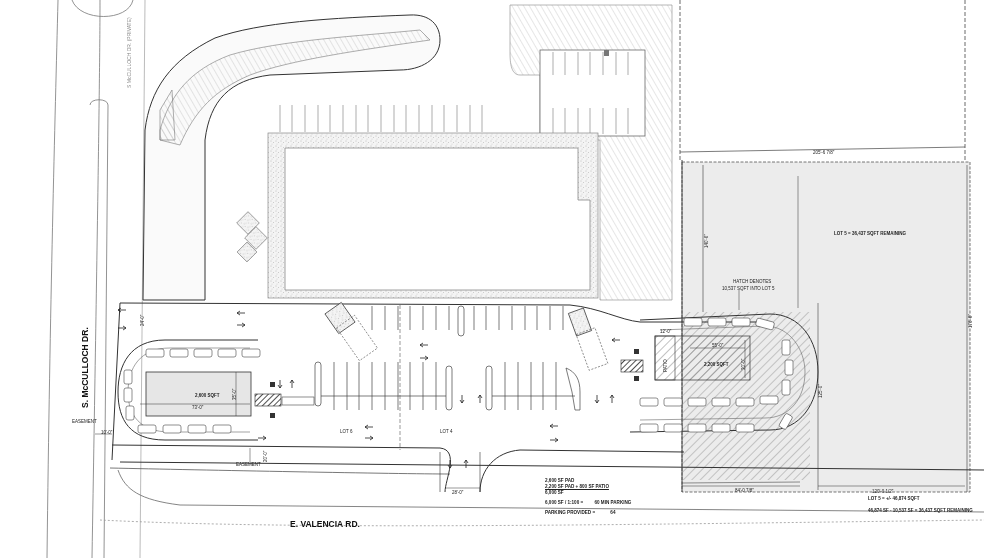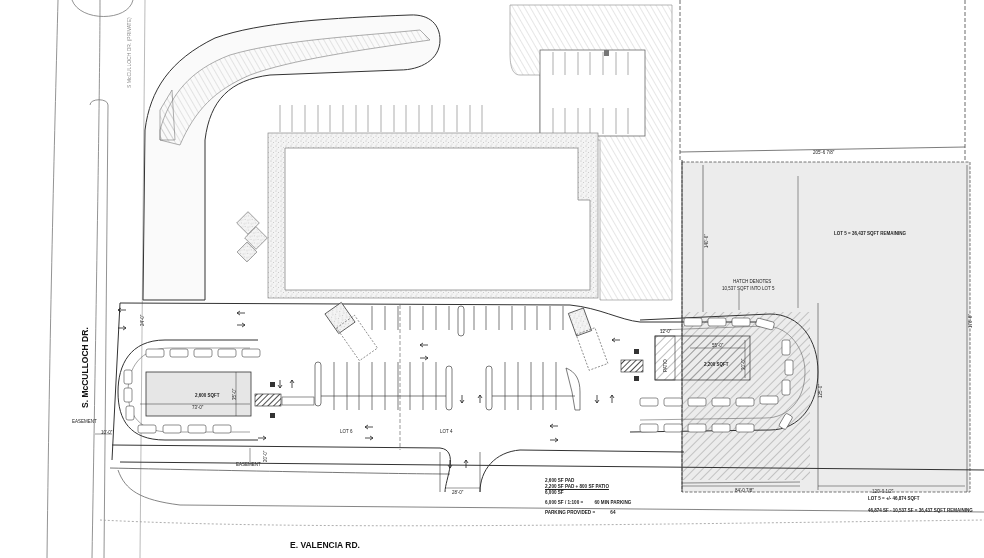--- a/index.html
+++ b/index.html
@@ -272,21 +272,21 @@
     <line x1="682" y1="486" x2="800" y2="486"></line>
     <line x1="739" y1="290" x2="739" y2="310"></line>
     <line x1="250" y1="448" x2="250" y2="462"></line>
     <line x1="95" y1="434" x2="112" y2="434"></line>
     <line x1="445" y1="488" x2="480" y2="488"></line>
   </g>
 </svg>
 
 <div class="lbl road vert" style="left:80px; top:408px;">S. McCULLOCH DR.</div>
 <div class="lbl tiny vert gray" style="left:126px; top:88px; font-size:5px;">S McCULLOCH DR. (PRIVATE)</div>
-<div class="lbl road" style="left:246px; top:540px;padding-left:44px;">E. VALENCIA RD.</div>
+<div class="lbl road" style="left:246px; top:519px;padding-left:44px;">E. VALENCIA RD.</div>
 
 <div class="lbl tiny" style="left:195px; top:393px; font-weight:bold;">2,600 SQFT</div>
 <div class="lbl tiny" style="left:192px; top:405px;">73'-0"</div>
 <div class="lbl tiny vert" style="left:232px; top:400px;">35'-0"</div>
 
 <div class="lbl tiny" style="left:704px; top:362px; font-weight:bold;">2,200 SQFT</div>
 <div class="lbl tiny" style="left:712px; top:343px;">55'-0"</div>
 <div class="lbl tiny vert" style="left:741px; top:370px;">30'-0"</div>
 <div class="lbl tiny" style="left:660px; top:329px;">12'-0"</div>
 <div class="lbl tiny vert" style="left:663px; top:372px;">PATIO</div>

